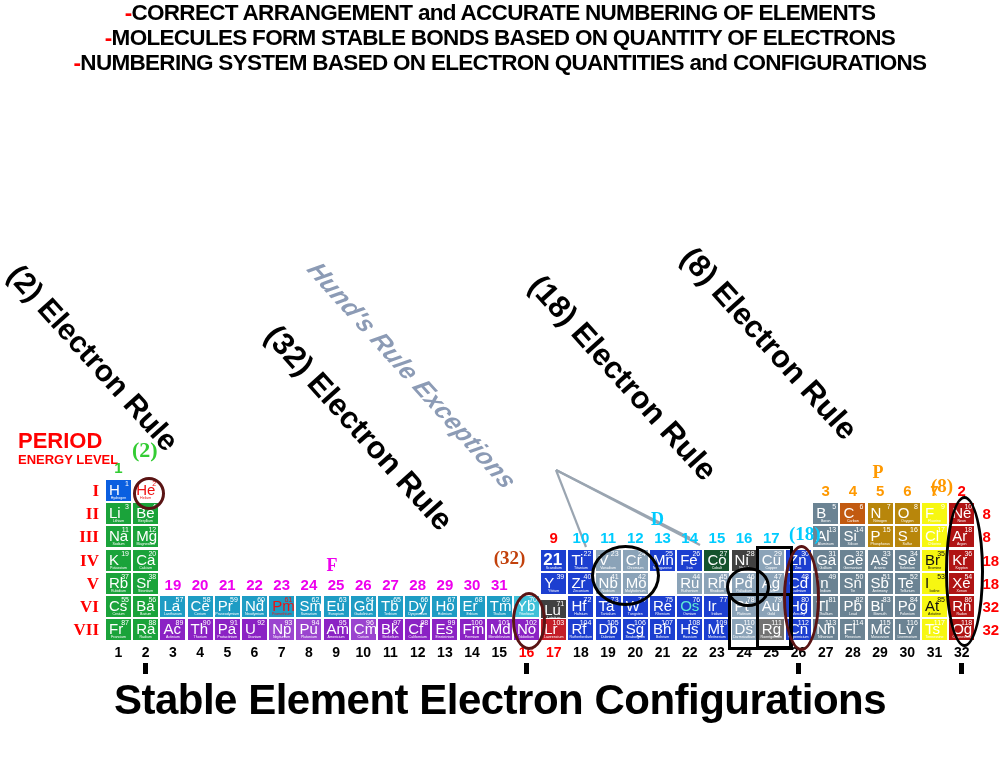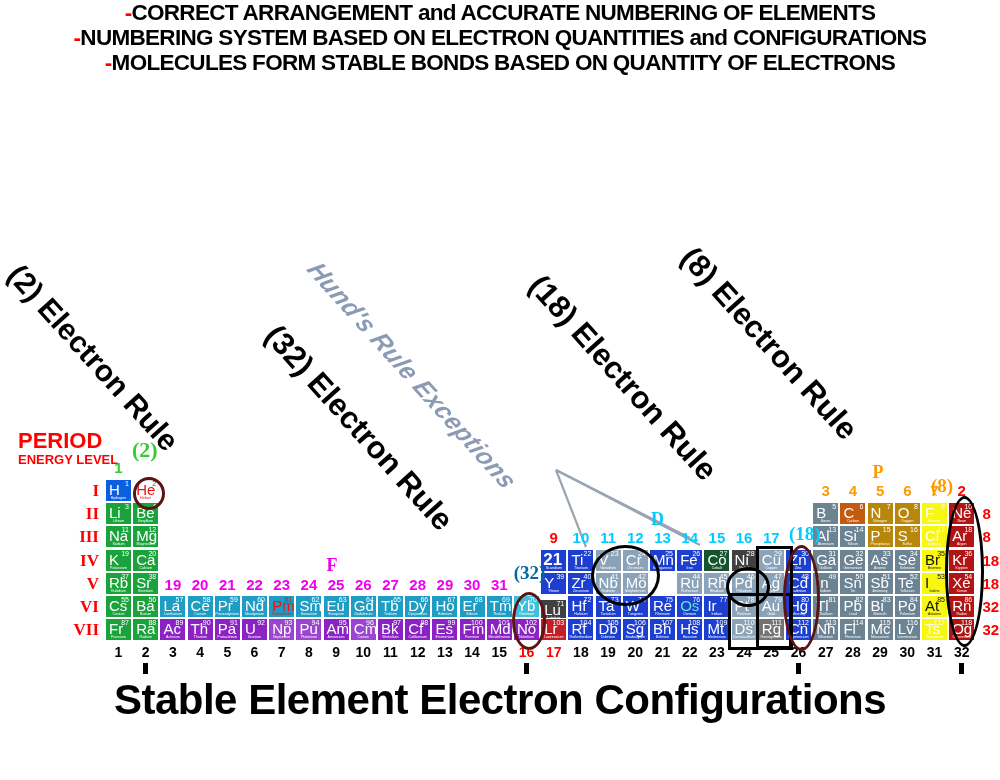--- a/index.html
+++ b/index.html
@@ -58,22 +58,22 @@
   .rect{position:absolute;border:3px solid #000;background:transparent;}
 
   #bottom-title{position:absolute;left:0;top:676px;width:1000px;text-align:center;
                 font-size:42px;font-weight:bold;color:#000;letter-spacing:-0.5px;}
 </style>
 </head>
 <body>
 
 <div id="hdr">
   <div class="bullet-line"><span class="dash">-</span><span>CORRECT ARRANGEMENT and ACCURATE NUMBERING OF ELEMENTS</span></div>
+  <div class="bullet-line"><span class="dash">-</span><span>MOLECULES FORM STABLE BONDS BASED ON QUANTITY OF ELECTRONS</span></div>
   <div class="bullet-line"><span class="dash">-</span><span>NUMBERING SYSTEM BASED ON ELECTRON QUANTITIES and CONFIGURATIONS</span></div>
-  <div class="bullet-line"><span class="dash">-</span><span>MOLECULES FORM STABLE BONDS BASED ON QUANTITY OF ELECTRONS</span></div>
 </div>
 
 <div class="diag d2">(2) Electron Rule</div>
 <div class="diag d32">(32) Electron Rule</div>
 <div class="diag dhund">Hund's Rule Exceptions</div>
 <div class="diag d18">(18) Electron Rule</div>
 <div class="diag d8">(8) Electron Rule</div>
 
 <svg width="1000" height="780" style="position:absolute;left:0;top:0;pointer-events:none">
   <g stroke="#9aa5b1" stroke-width="2.2" fill="none">
@@ -709,21 +709,21 @@
     <div class="collab" style="left: 730.6px; top: 73.6px; color: rgb(0, 204, 255); font-size: 15px;">16</div>
     <div class="collab" style="left: 757.8px; top: 73.6px; color: rgb(0, 204, 255); font-size: 15px;">17</div>
     <div class="collab" style="left: 812.2px; top: 27.2px; color: rgb(255, 153, 0); font-size: 15px;">3</div>
     <div class="collab" style="left: 839.4px; top: 27.2px; color: rgb(255, 153, 0); font-size: 15px;">4</div>
     <div class="collab" style="left: 866.6px; top: 27.2px; color: rgb(255, 153, 0); font-size: 15px;">5</div>
     <div class="collab" style="left: 893.8px; top: 27.2px; color: rgb(255, 153, 0); font-size: 15px;">6</div>
     <div class="collab" style="left: 921px; top: 27.2px; color: rgb(255, 153, 0); font-size: 15px;">7</div>
     <div class="collab" style="left: 948.2px; top: 27.2px; color: rgb(255, 0, 0); font-size: 15px;">2</div>
     <div class="blklab" style="left: 132px; top: -18px; color: rgb(51, 204, 51); font-size: 22px;">(2)</div>
     <div class="blklab" style="left: 326.6px; top: 100px; color: rgb(238, 0, 238); font-size: 18px;">F</div>
-    <div class="blklab" style="left: 493.8px; top: 107px; color: #0369a1; font-size: 19px; margin-left: 20px;">(32)</div>
+    <div class="blklab" style="left: 493.8px; top: 92px; color: #c2410c; font-size: 19px;">(32)</div>
     <div class="blklab" style="left: 651px; top: 53.6px; color: rgb(0, 204, 255); font-size: 18px;">D</div>
     <div class="blklab" style="left: 789px; top: 68.4px; color: rgb(0, 204, 255); font-size: 19px;">(18)</div>
     <div class="blklab" style="left: 872.6px; top: 7.2px; color: rgb(255, 153, 0); font-size: 18px;">P</div>
     <div class="blklab" style="left: 931px; top: 20px; color: rgb(255, 153, 0); font-size: 19px;">(8)</div>
     <div class="botnum" style="left: 105px; top: 189.4px;">1</div>
     <div class="botnum" style="left: 132.2px; top: 189.4px;">2</div>
     <div class="botnum" style="left: 159.4px; top: 189.4px;">3</div>
     <div class="botnum" style="left: 186.6px; top: 189.4px;">4</div>
     <div class="botnum" style="left: 213.8px; top: 189.4px;">5</div>
     <div class="botnum" style="left: 241px; top: 189.4px;">6</div>

